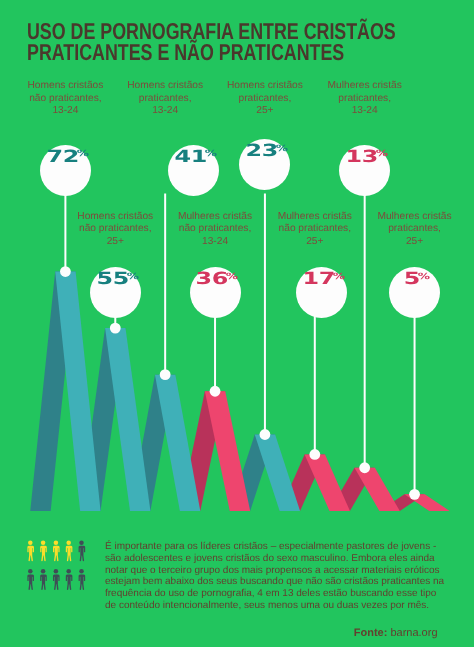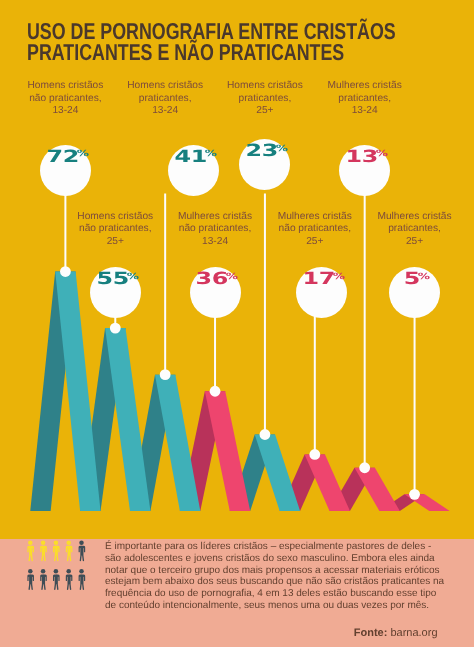--- a/index.html
+++ b/index.html
@@ -2,21 +2,21 @@
 <html><head>
 <meta charset="utf-8">
 <title>Infographic</title>
 <style>
   html,body{margin:0;padding:0;}
   body{width:474px;height:647px;overflow:hidden;background:#f0ab94;
        font-family:"Liberation Sans",sans-serif;
        -webkit-font-smoothing:antialiased;text-rendering:geometricPrecision;}
   #root,#root *{-webkit-font-smoothing:antialiased;}
   .title,.lbl,.para,.source,.bubble{transform:translateZ(0);}
-  #root{position:relative;width:474px;height:539px;background:#eab308;}
+  #root{position:relative;width:474px;height:647px;background:#22c55e;}
 
   .title{position:absolute;left:27px;top:21px;width:600px;
          font-weight:bold;font-size:23px;line-height:21.2px;
          color:#4a382c;transform:scaleX(0.775) translateZ(0);transform-origin:0 0;
          white-space:nowrap;}
 
   .lbl{position:absolute;text-align:center;color:#7d4c3c;
        font-size:10.2px;line-height:12.7px;white-space:nowrap;}
 
   .chart{position:absolute;left:0;top:0;width:474px;height:647px;}
@@ -185,21 +185,21 @@
         <circle cx="12" cy="5.9" r="5.9"></circle>
         <path d="M12 13.2 q6.0 0 8.0 1.4 q1.6 1.1 1.6 3.6 v11.5 q0 1.6 -1.6 1.6 q-1.6 0 -1.6 -1.6 v-9.0 l-1.3 -0.6 v19.5 l1.6 13.1 q0.2 1.8 -1.7 1.8 q-1.7 0 -1.9 -1.7 l-1.6 -13.3 h-1.0 l-1.6 13.3 q-0.2 1.7 -1.9 1.7 q-1.9 0 -1.7 -1.8 l1.6 -13.1 v-19.5 l-1.3 0.6 v9.0 q0 1.6 -1.6 1.6 q-1.6 0 -1.6 -1.6 v-11.5 q0 -2.5 1.6 -3.6 q2.0 -1.4 8.0 -1.4 z"></path>
       </g>
       <g transform="translate(76.9,569.1) scale(0.3833333333333333,0.38181818181818183)" fill="#3f4d56">
         <circle cx="12" cy="5.9" r="5.9"></circle>
         <path d="M12 13.2 q6.0 0 8.0 1.4 q1.6 1.1 1.6 3.6 v11.5 q0 1.6 -1.6 1.6 q-1.6 0 -1.6 -1.6 v-9.0 l-1.3 -0.6 v19.5 l1.6 13.1 q0.2 1.8 -1.7 1.8 q-1.7 0 -1.9 -1.7 l-1.6 -13.3 h-1.0 l-1.6 13.3 q-0.2 1.7 -1.9 1.7 q-1.9 0 -1.7 -1.8 l1.6 -13.1 v-19.5 l-1.3 0.6 v9.0 q0 1.6 -1.6 1.6 q-1.6 0 -1.6 -1.6 v-11.5 q0 -2.5 1.6 -3.6 q2.0 -1.4 8.0 -1.4 z"></path>
       </g>
     </svg>
 
   <div class="para">
-      <div>É importante para os líderes cristãos – especialmente pastores de deles -</div>
+      <div>É importante para os líderes cristãos – especialmente pastores de jovens -</div>
       <div>são adolescentes e jovens cristãos do sexo masculino. Embora eles ainda</div>
       <div>notar que o terceiro grupo dos mais propensos a acessar materiais eróticos</div>
       <div>estejam bem abaixo dos seus buscando que não são cristãos praticantes na</div>
       <div>frequência do uso de pornografia, 4 em 13 deles estão buscando esse tipo</div>
       <div>de conteúdo intencionalmente, seus menos uma ou duas vezes por mês.</div>
     </div>
 
   <div class="source">
     <b>Fonte:</b>
     <span>barna.org</span>

